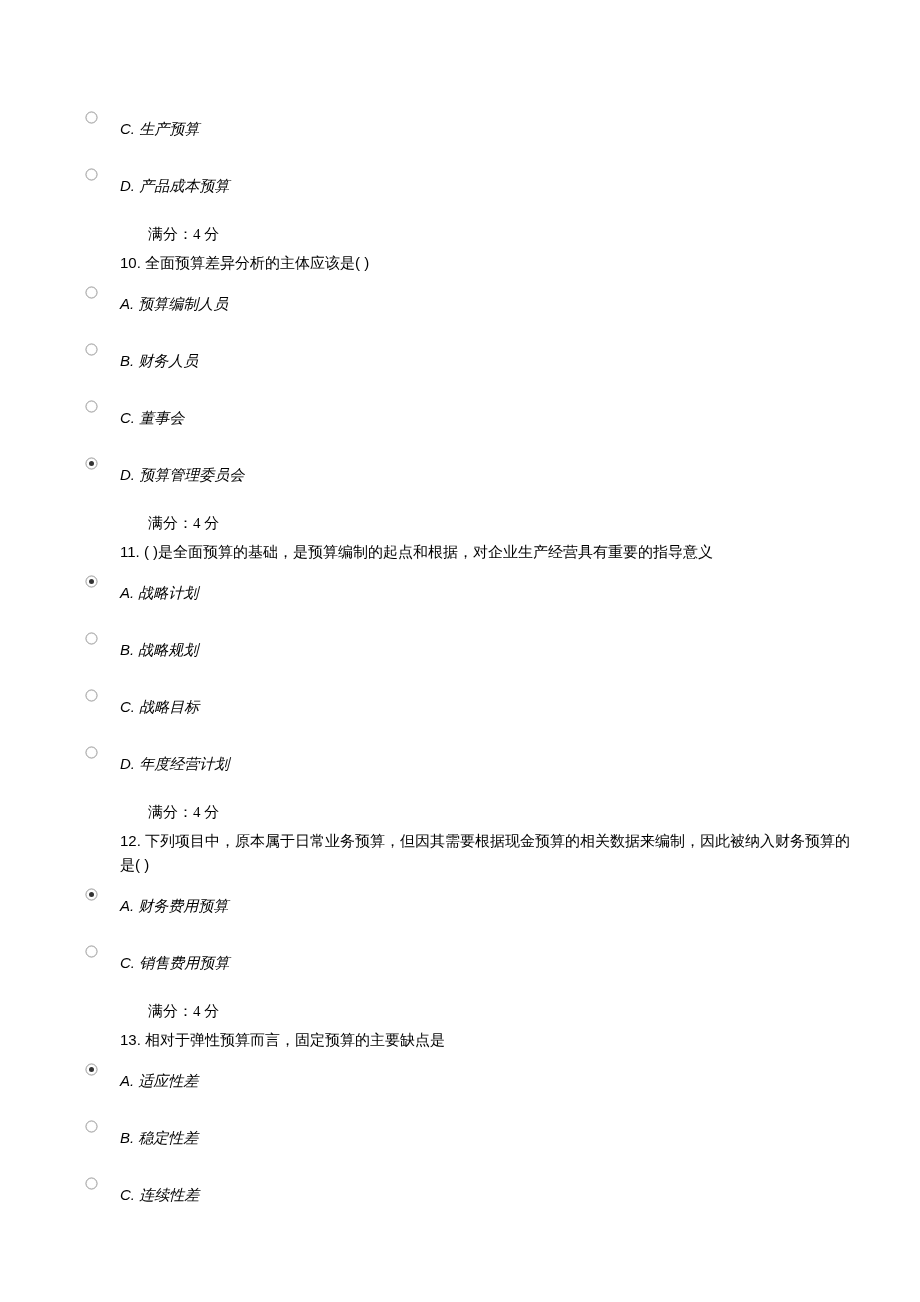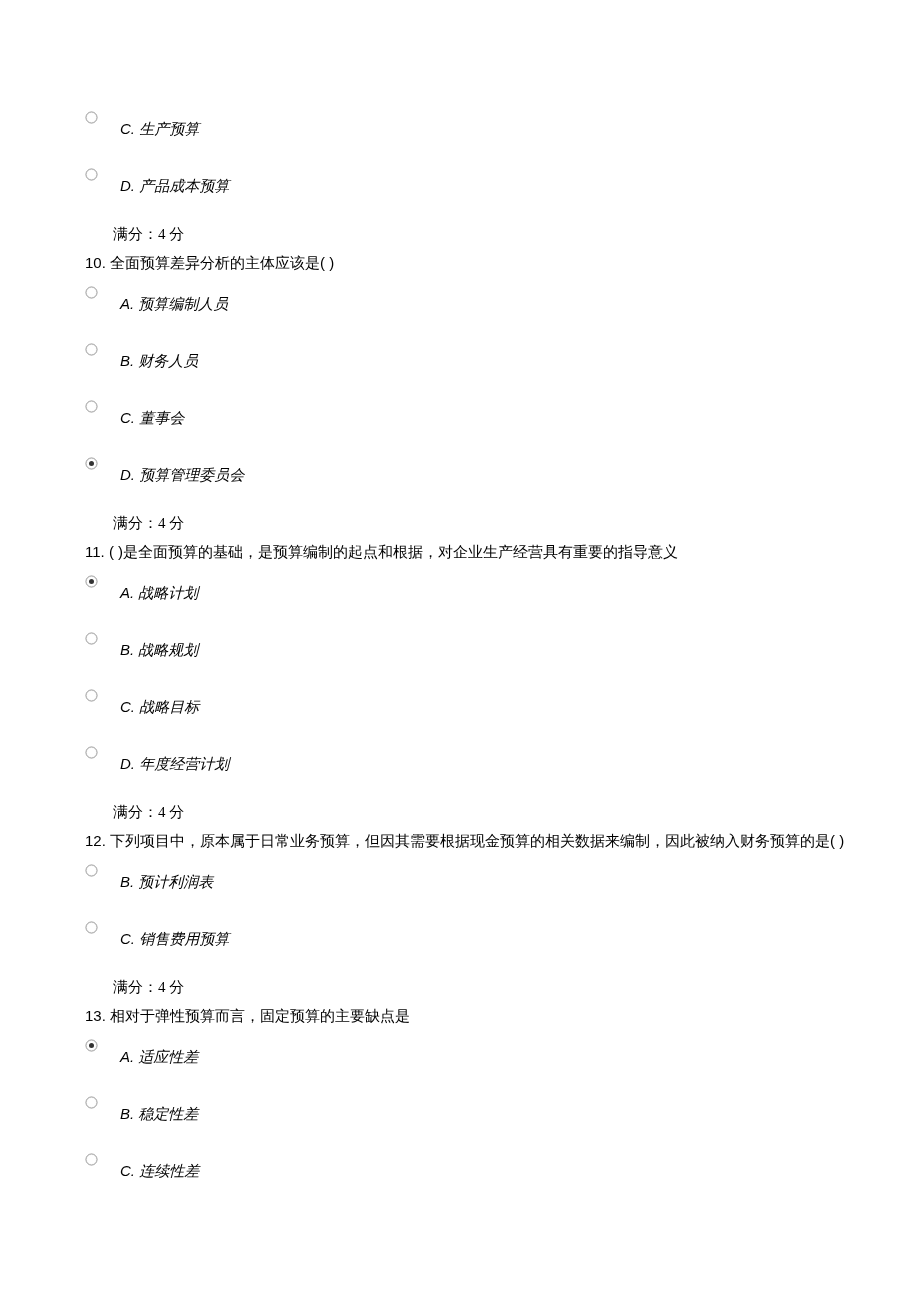--- a/index.html
+++ b/index.html
@@ -37,20 +37,21 @@
     }
     .option-text {
       padding-top: 8px;
       font-family: Arial, "SimSun", "宋体", sans-serif;
       font-style: italic;
     }
     .option-text .letter {
       font-family: Arial, sans-serif;
     }
     .score-question-block {
+      margin-left: 35px;
       margin-bottom: 10px;
     }
     .score-line {
       margin-left: 28px;
       margin-bottom: 6px;
       font-family: "SimSun", "宋体", serif;
     }
     .question-line {
       font-family: Arial, "SimSun", "宋体", sans-serif;
       line-height: 1.6;
@@ -165,23 +166,24 @@
     </div>
     <div class="score-question-block">
       <div class="score-line">满分：4 分</div>
       <div class="question-line"><span class="qnum">12.</span>  <span>下列项目中，原本属于日常业务预算，但因其需要根据现金预算的相关数据来编制，因此被纳入财务预算的是( )</span></div>
     </div>
     <div class="option-row">
       <span class="radio">
         <svg viewBox="0 0 13 13">
           <circle cx="6.5" cy="6.5" r="5.5" fill="#fff" stroke="#888" stroke-width="1"></circle>
           <circle cx="6.5" cy="6.5" r="5" fill="none" stroke="#ddd" stroke-width="0.5"></circle>
-        </svg>
-      </span>
-      <span class="option-text"><span class="letter">B.</span> <span>预计利润表</span></span>
+          <circle cx="6.5" cy="6.5" r="2.5" fill="#333"></circle>
+        </svg>
+      </span>
+      <span class="option-text"><span class="letter">A.</span> <span>财务费用预算</span></span>
     </div>
     <div class="option-row">
       <span class="radio">
         <svg viewBox="0 0 13 13">
           <circle cx="6.5" cy="6.5" r="5.5" fill="#fff" stroke="#888" stroke-width="1"></circle>
           <circle cx="6.5" cy="6.5" r="5" fill="none" stroke="#ddd" stroke-width="0.5"></circle>
         </svg>
       </span>
       <span class="option-text"><span class="letter">C.</span> <span>销售费用预算</span></span>
     </div>

